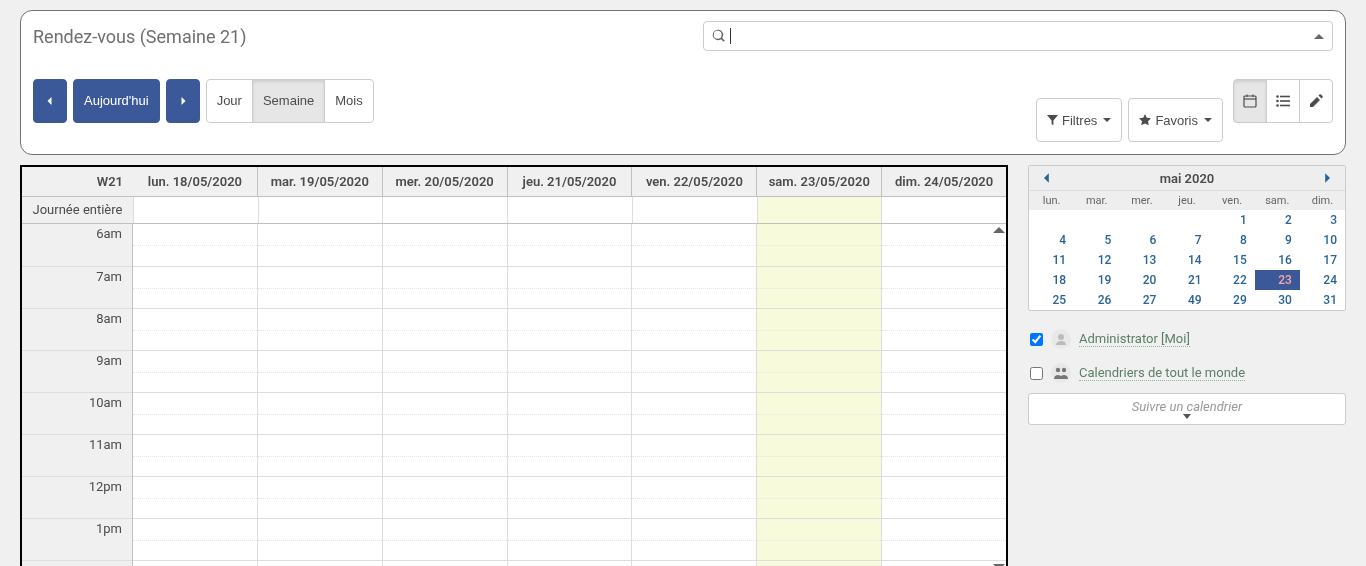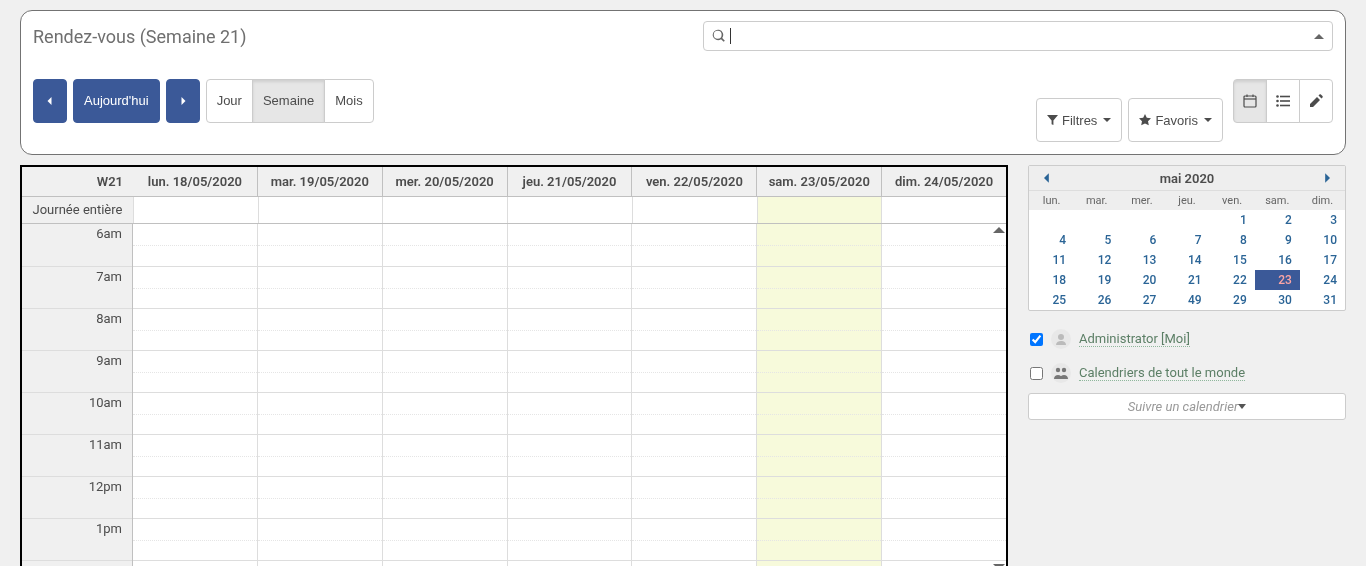--- a/index.html
+++ b/index.html
@@ -58,21 +58,21 @@
 .mini-cal-head .nav-arrow { color: #2a6496; cursor: pointer; font-size: 14px; padding: 2px 6px; }
 .mini-cal-title { font-weight: 600; color: #4c4c4c; font-size: 13px; }
 .mini-cal-grid { width: 100%; border-collapse: collapse; }
 .mini-cal-grid th { background: #eeeeee; font-weight: 400; color: #666; font-size: 11px; padding: 3px 2px; text-align: center; }
 .mini-cal-grid td { text-align: right; padding: 3px 8px; font-size: 12px; color: #2a6496; font-weight: 500; cursor: pointer; }
 .mini-cal-grid td.empty { cursor: default; }
 .mini-cal-grid td.today { background: #3b5998; color: #fca5a5; }
 .filter-row { display: flex; align-items: center; gap: 8px; padding: 4px 2px; margin-bottom: 6px; }
 .filter-row .avatar { width: 20px; height: 20px; border-radius: 50%; background: #e8e8e8; display: inline-flex; align-items: center; justify-content: center; color: #999; font-size: 11px; }
 .filter-row .label { color: #5c7f66; border-bottom: 1px dotted #8fb79c; cursor: pointer; font-size: 13px; }
-.follow-select { display: flex; align-items: center; justify-content: center; border: 1px solid #ccc; border-radius: 3px; padding: 5px 8px; background: #fff; color: #999; font-style: italic; font-size: 13px; cursor: pointer; }
+.follow-select { display: flex; align-items: center; justify-content: space-between; border: 1px solid #ccc; border-radius: 3px; padding: 5px 8px; background: #fff; color: #999; font-style: italic; font-size: 13px; cursor: pointer; flex-direction: column; }
 .follow-select .dd-caret { width: 0; height: 0; border-left: 4px solid transparent; border-right: 4px solid transparent; border-top: 5px solid #555; font-style: normal; }
 input[type="checkbox"] { width: 13px; height: 13px; }
 svg { display: block; }
 </style>
 </head>
 <body>
 
 <div class="container">
   <div class="panel header-panel">
     <div class="header-row">

